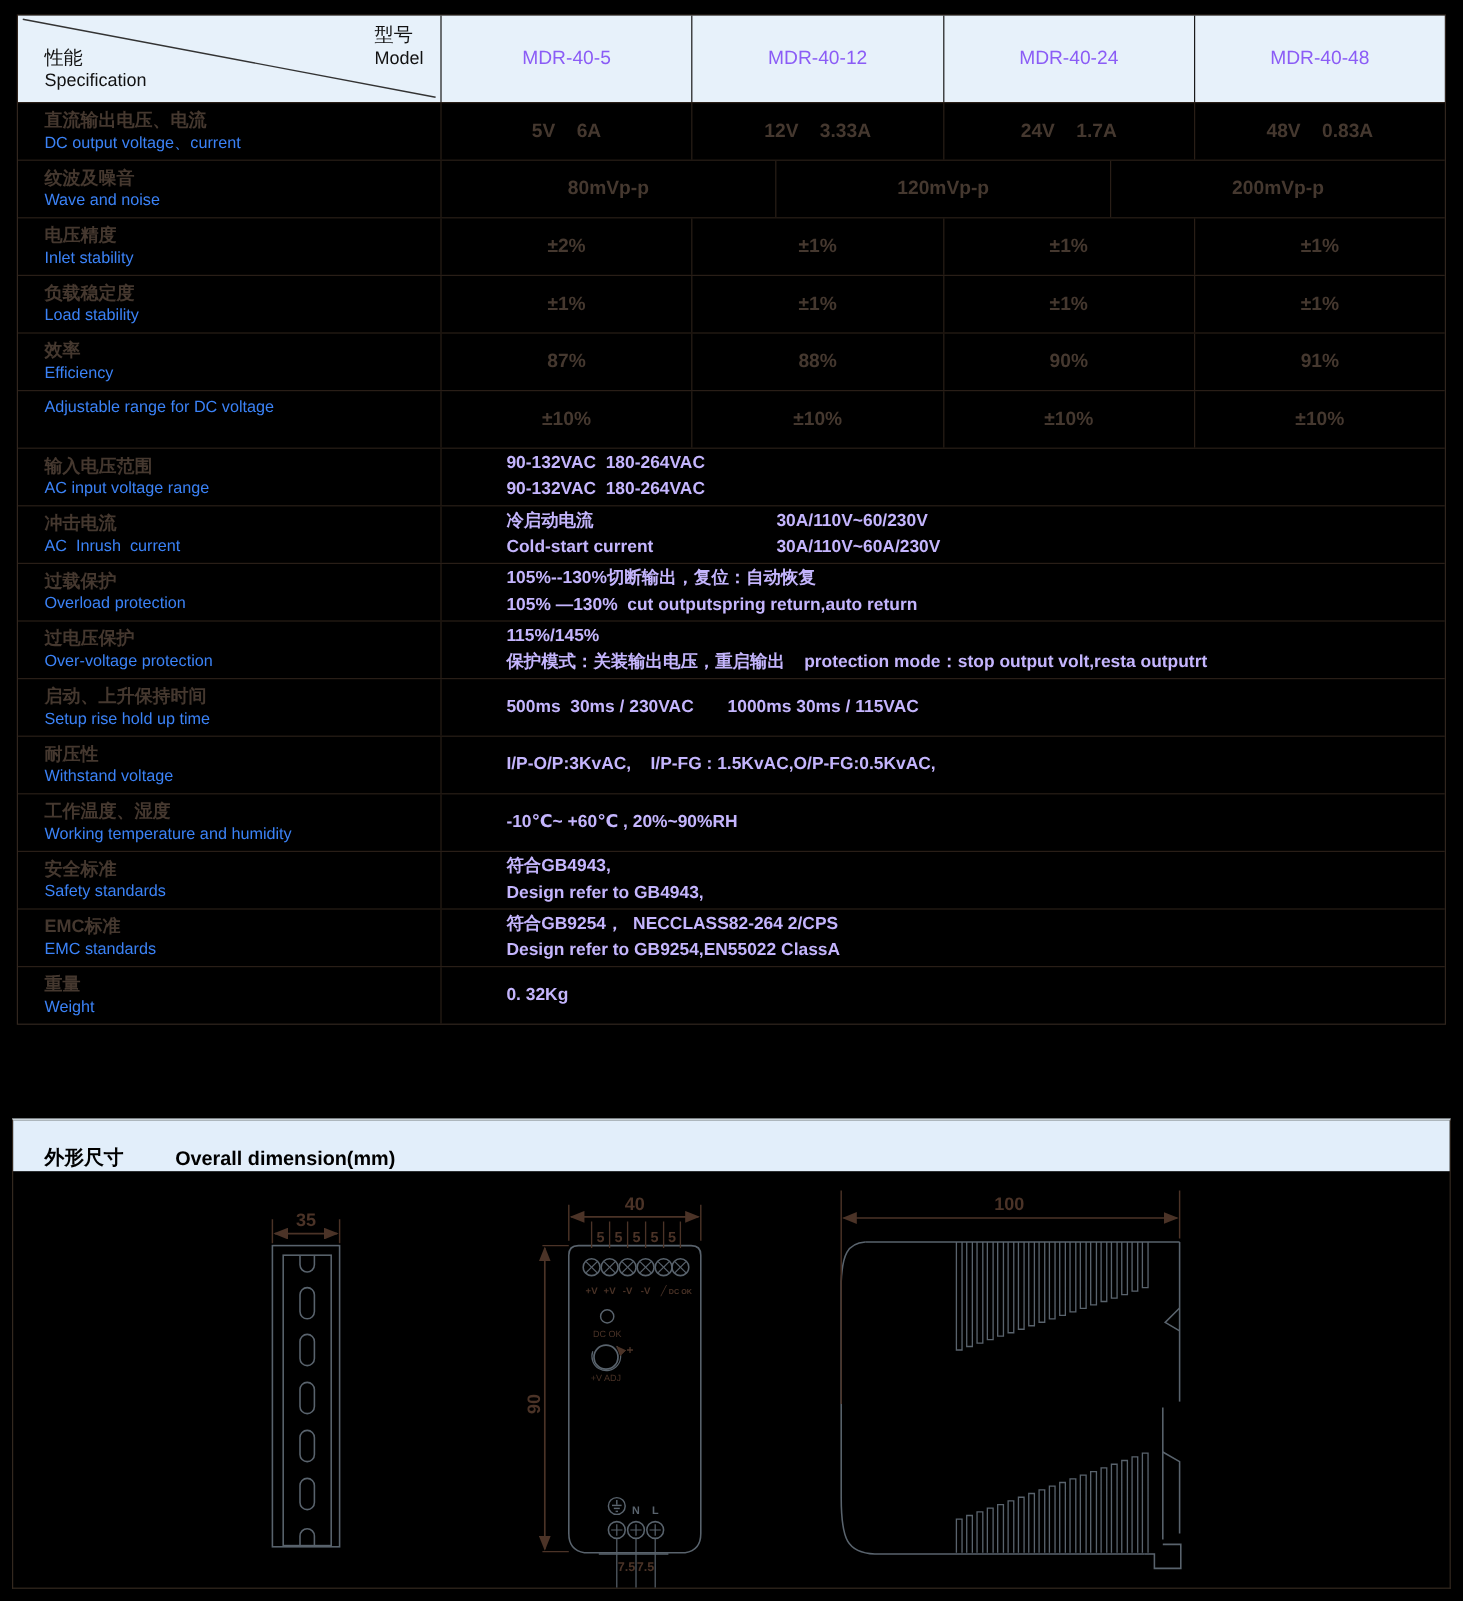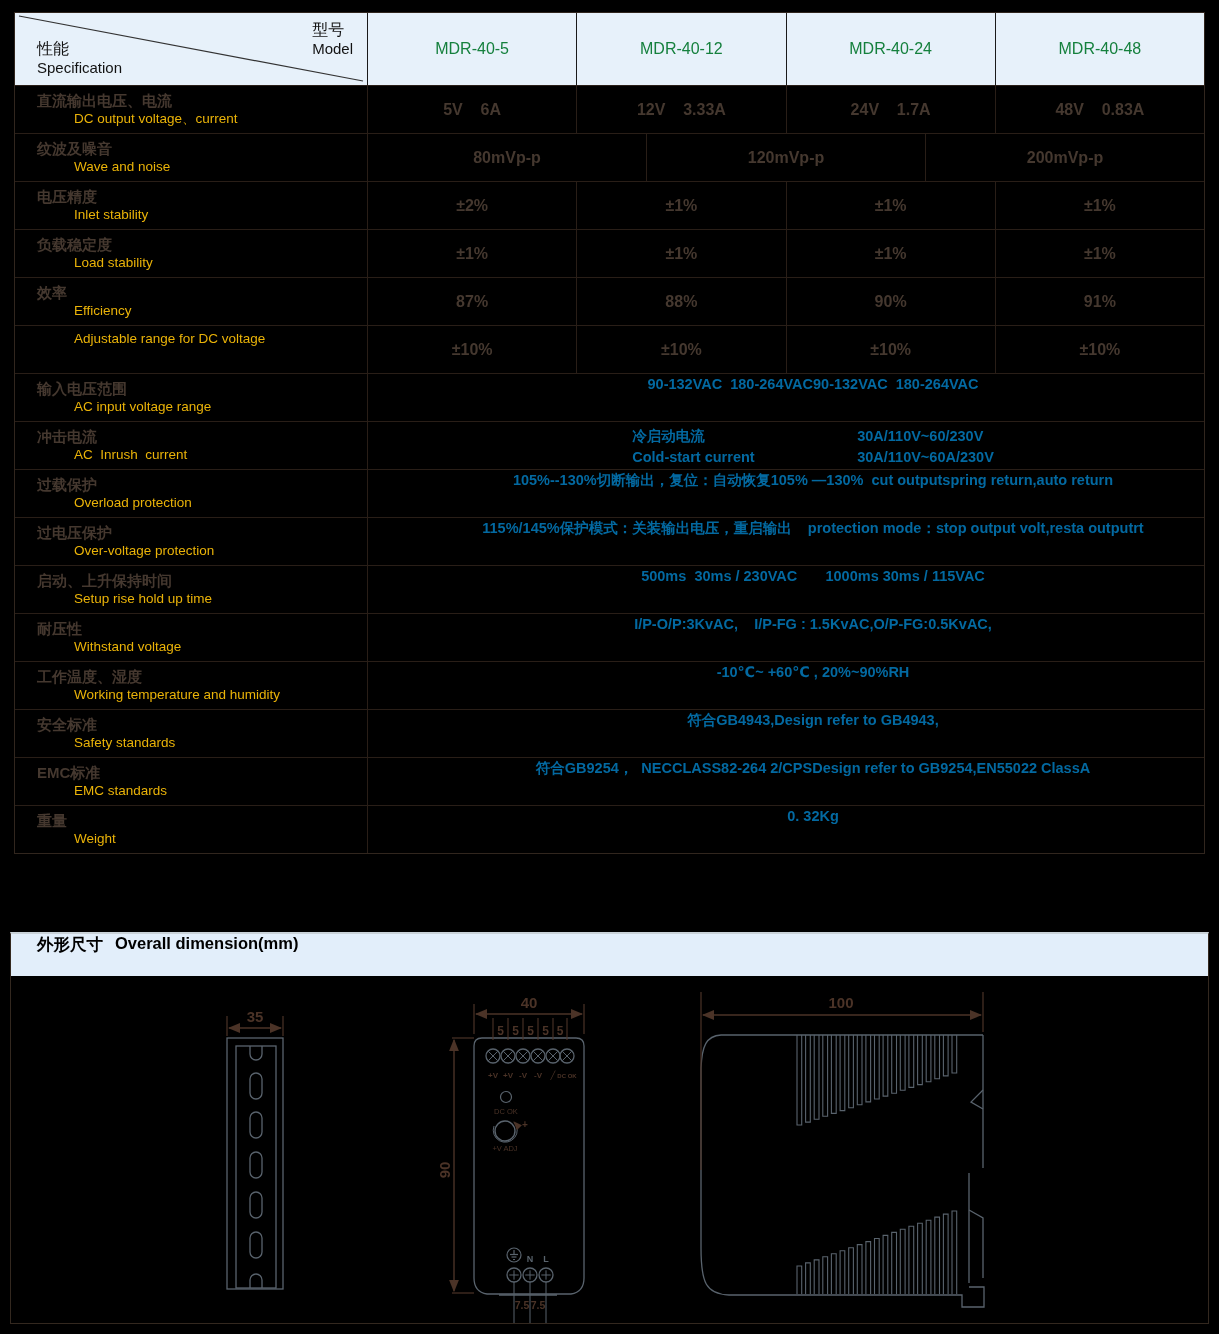--- a/index.html
+++ b/index.html
@@ -11,40 +11,40 @@
   
   .spec-table{position:absolute;left:14px;top:12px;width:1191px;box-sizing:border-box;
     border:1px solid #31261e;}
   .thead{display:flex;height:72px;background:#e7f1fa;}
   .th-label{width:353px;position:relative;box-sizing:border-box;border-right:1px solid #1a1a1a;padding-left:36px;}
   .th-label svg{position:absolute;left:0;top:0;}
   .hdr-model{position:absolute;top:7px;right:14px;text-align:left;color:#121212;line-height:1.25;font-size:15px;}
   .hdr-spec{position:absolute;bottom:7px;left:22px;color:#121212;line-height:1.25;font-size:15px;}
   .hdr-cn{font-size:16px;}
   .th-model{flex:1;display:flex;align-items:center;justify-content:center;
-    font-size:16px;color:#15803d;border-right:1px solid #1a1a1a;}
+    font-size:16px;color:#8b5cf6;border-right:1px solid #1a1a1a;}
   .th-model:last-child{border-right:none;}
   .trow{display:flex;height:48px;border-top:1px solid #291e17;box-sizing:border-box;}
   .lcell{width:353px;box-sizing:border-box;border-right:1px solid #291e17;
     padding:5px 6px 0 22px;}
   .cn{font-size:15px;font-weight:bold;color:#45382f;line-height:1.35;white-space:pre;}
-  .en{font-size:13.5px;color:#eab308;line-height:1.2;white-space:pre;margin-left:37px;}
+  .en{font-size:13.5px;color:#3b82f6;line-height:1.2;white-space:pre;}
   .vcell{flex:1;display:flex;align-items:center;justify-content:center;
     font-size:16px;font-weight:bold;color:#45382f;border-right:1px solid #291e17;white-space:pre;}
   .vcell:last-child{border-right:none;}
-  .scell{flex:1;display:flex;flex-direction:row;justify-content:center;
-    padding-left:54px;color:#0369a1;font-size:14.5px;font-weight:bold;box-sizing:border-box;}
+  .scell{flex:1;display:flex;flex-direction:column;justify-content:center;
+    padding-left:54px;color:#c4b5fd;font-size:14.5px;font-weight:bold;box-sizing:border-box;}
   .line{white-space:pre-wrap;line-height:1.5;}
   .blocks{display:flex;align-items:flex-end;}
   .block{display:flex;flex-direction:column;}
   
   .dim-section{position:absolute;left:10px;top:932px;width:1199px;height:392px;
     box-sizing:border-box;border:1px solid #33281f;border-top:2px solid #c9d2d8;background:#000;}
-  .dim-bar{height:42px;background:#e2eefa;display:flex;align-items:flex-start;
-    padding-left:26px;font-size:16.5px;font-weight:bold;color:#000;}
+  .dim-bar{height:42px;background:#e2eefa;display:flex;align-items:flex-end;
+    padding-left:26px;font-size:16.5px;font-weight:bold;color:#000;gap:31px;}
   .dim-bar span{margin-right:12px;}
   .dim-draw{position:absolute;left:0;top:44px;}
   svg text{font-family:"Liberation Sans","DejaVu Sans",sans-serif;}
 </style>
 </head>
 <body>
 
 <div class="spec-table">
   <div class="thead">
     <div class="th-label">

